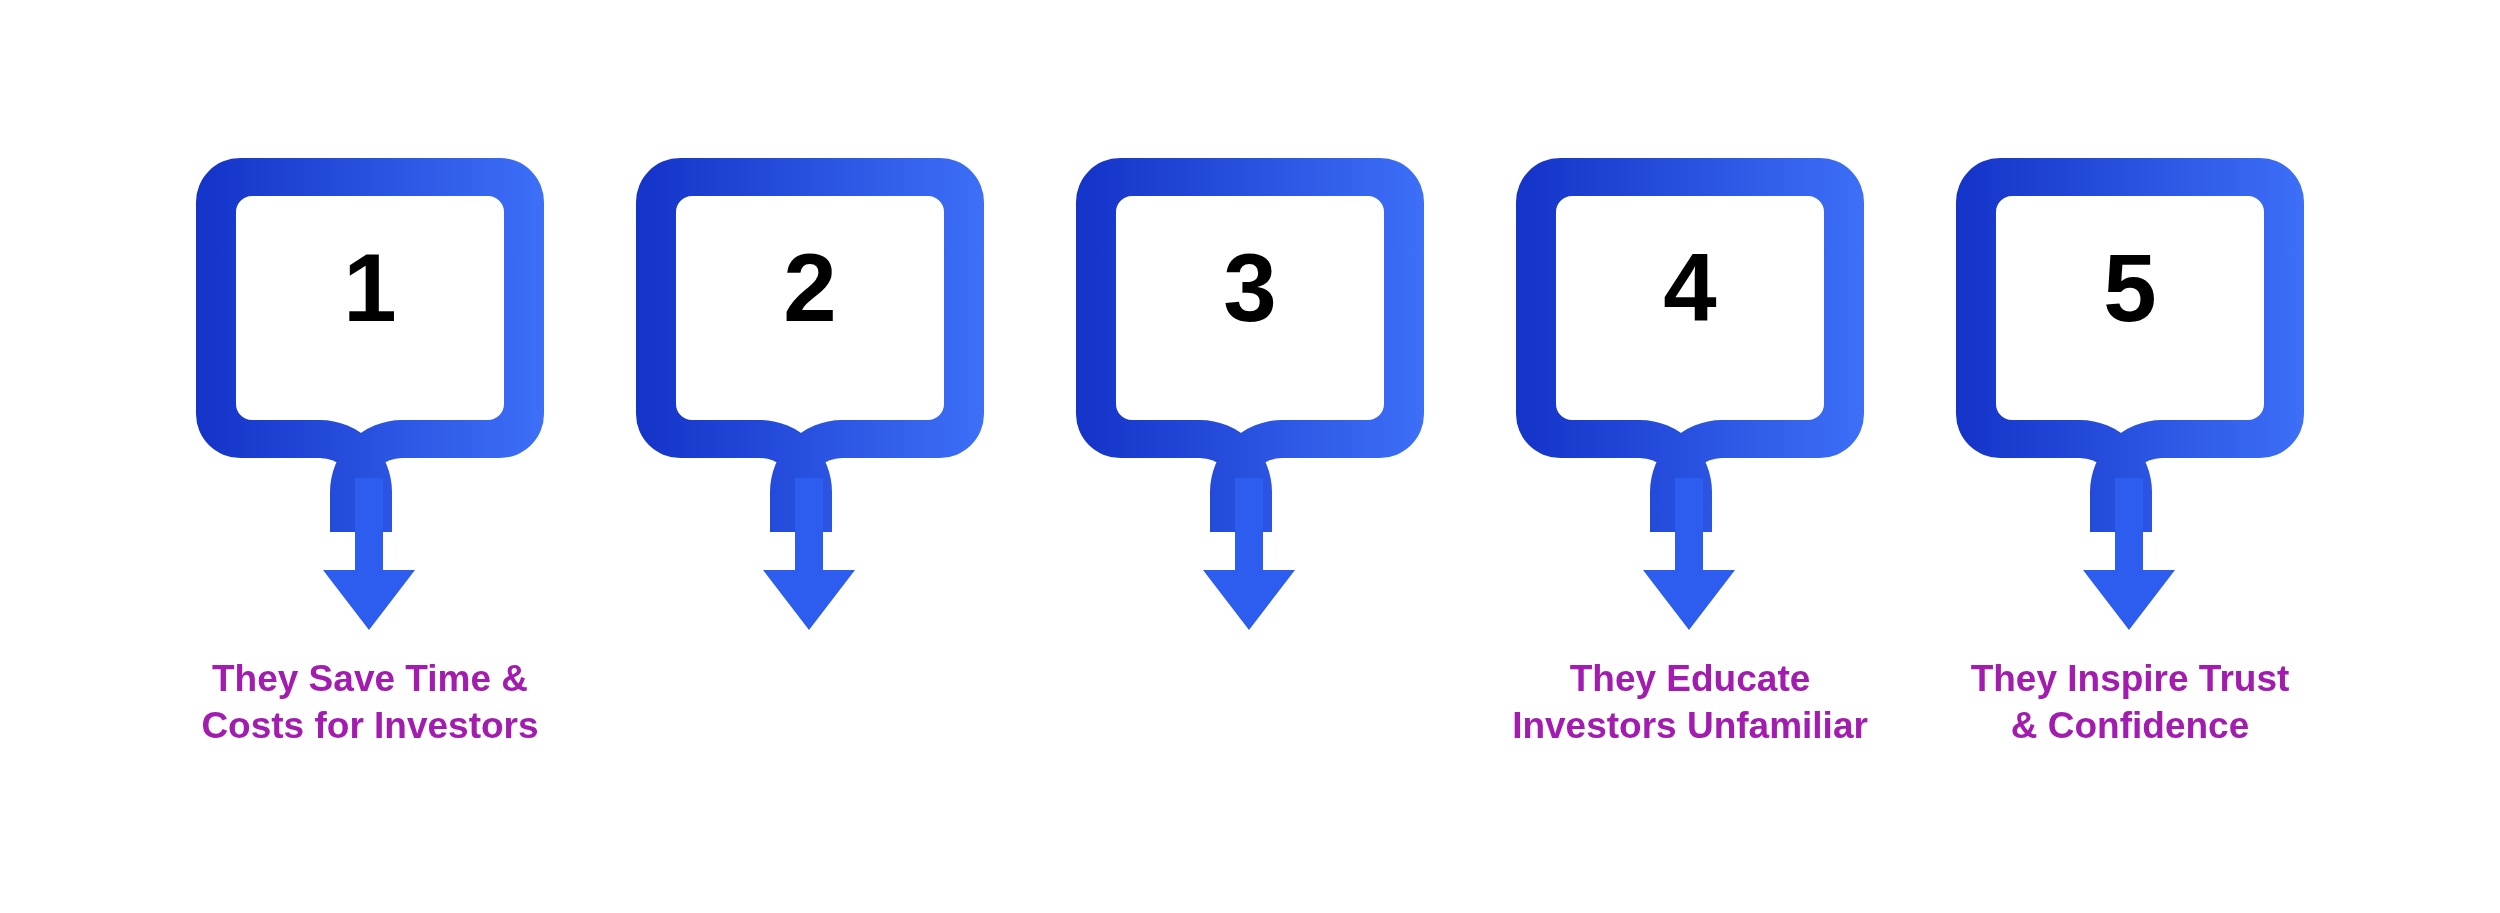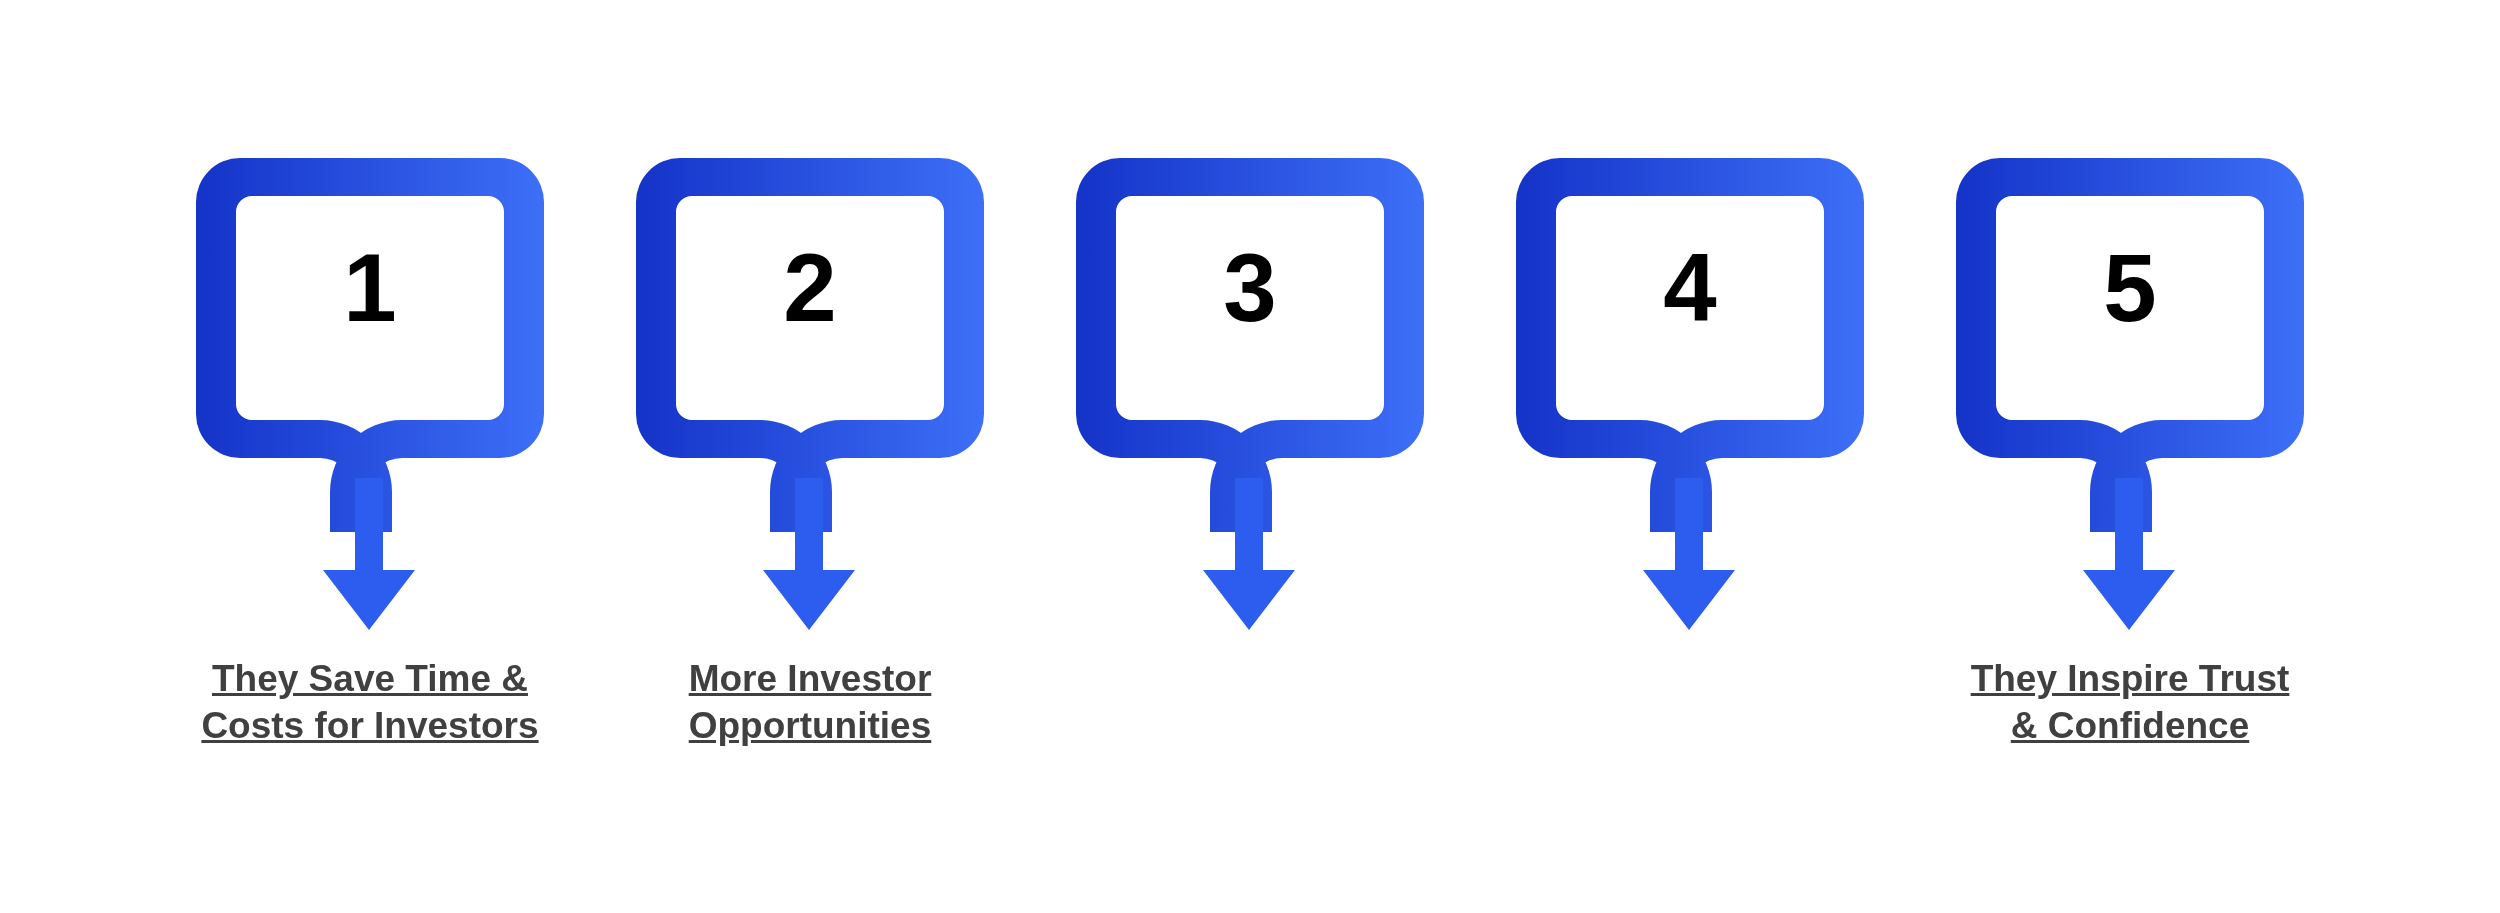--- a/index.html
+++ b/index.html
@@ -78,23 +78,22 @@
 
   .step-label {
     position: relative;
     margin-top: -22px;
     width: 420px;
     text-align: center;
     font-family: "Liberation Sans", sans-serif;
     font-size: 37px;
     font-weight: bold;
     line-height: 1.27;
-    color: #404040;
+    color: #a21caf;
     white-space: pre-line;
-    text-decoration: underline;
   }
 </style>
 </head>
 <body>
 
 <div id="infographic">
 
   <div id="steps-row">
 
     <div class="step">
@@ -122,22 +121,20 @@
             <linearGradient id="grad2" x1="0" y1="0" x2="1" y2="0">
               <stop offset="0%" stop-color="#1433C8"></stop>
               <stop offset="100%" stop-color="#3D6FF7"></stop>
             </linearGradient>
           </defs>
           <path d="M 70,40 L 330,40 A 44,44 0 0 1 374,84 L 374,296 A 44,44 0 0 1 330,340 L 232,340 A 34,34 0 0 0 198,374 L 198,414 L 160,414 L 160,374 A 72,72 0 0 1 232,302 L 318,302 A 16,16 0 0 0 334,286 L 334,94 A 16,16 0 0 0 318,78 L 82,78 A 16,16 0 0 0 66,94 L 66,286 A 16,16 0 0 0 82,302 L 150,302 A 72,72 0 0 1 222,374 L 222,414 L 184,414 L 184,374 A 34,34 0 0 0 150,340 L 70,340 A 44,44 0 0 1 26,296 L 26,84 A 44,44 0 0 1 70,40 Z" fill="url(#grad2)"></path>
           <path d="M 185,360 L 213,360 L 213,452 L 245,452 L 199,512 L 153,452 L 185,452 Z" fill="#2C5DEF"></path>
         </svg>
         <div class="step-number">2</div>
       </div>
-      <div class="step-label">More Investor
-Opportunities</div>
     </div>
 
     <div class="step">
       <div class="step-graphic">
         <svg viewBox="0 0 400 560" xmlns="http://www.w3.org/2000/svg" aria-hidden="true">
           <defs>
             <linearGradient id="grad3" x1="0" y1="0" x2="1" y2="0">
               <stop offset="0%" stop-color="#1433C8"></stop>
               <stop offset="100%" stop-color="#3D6FF7"></stop>
             </linearGradient>
@@ -156,20 +153,22 @@
             <linearGradient id="grad4" x1="0" y1="0" x2="1" y2="0">
               <stop offset="0%" stop-color="#1433C8"></stop>
               <stop offset="100%" stop-color="#3D6FF7"></stop>
             </linearGradient>
           </defs>
           <path d="M 70,40 L 330,40 A 44,44 0 0 1 374,84 L 374,296 A 44,44 0 0 1 330,340 L 232,340 A 34,34 0 0 0 198,374 L 198,414 L 160,414 L 160,374 A 72,72 0 0 1 232,302 L 318,302 A 16,16 0 0 0 334,286 L 334,94 A 16,16 0 0 0 318,78 L 82,78 A 16,16 0 0 0 66,94 L 66,286 A 16,16 0 0 0 82,302 L 150,302 A 72,72 0 0 1 222,374 L 222,414 L 184,414 L 184,374 A 34,34 0 0 0 150,340 L 70,340 A 44,44 0 0 1 26,296 L 26,84 A 44,44 0 0 1 70,40 Z" fill="url(#grad4)"></path>
           <path d="M 185,360 L 213,360 L 213,452 L 245,452 L 199,512 L 153,452 L 185,452 Z" fill="#2C5DEF"></path>
         </svg>
         <div class="step-number">4</div>
       </div>
+      <div class="step-label">They Educate
+Investors Unfamiliar</div>
     </div>
 
     <div class="step">
       <div class="step-graphic">
         <svg viewBox="0 0 400 560" xmlns="http://www.w3.org/2000/svg" aria-hidden="true">
           <defs>
             <linearGradient id="grad5" x1="0" y1="0" x2="1" y2="0">
               <stop offset="0%" stop-color="#1433C8"></stop>
               <stop offset="100%" stop-color="#3D6FF7"></stop>
             </linearGradient>

